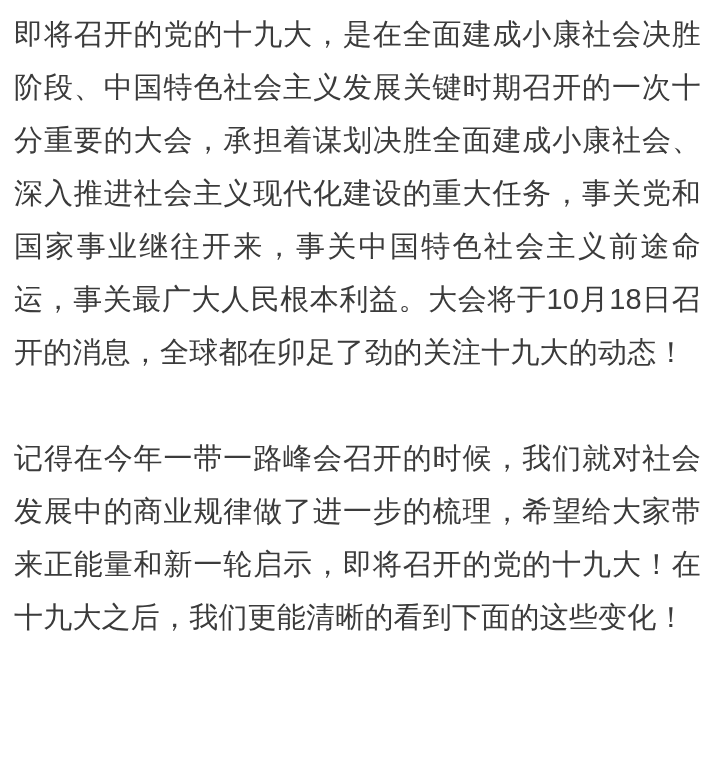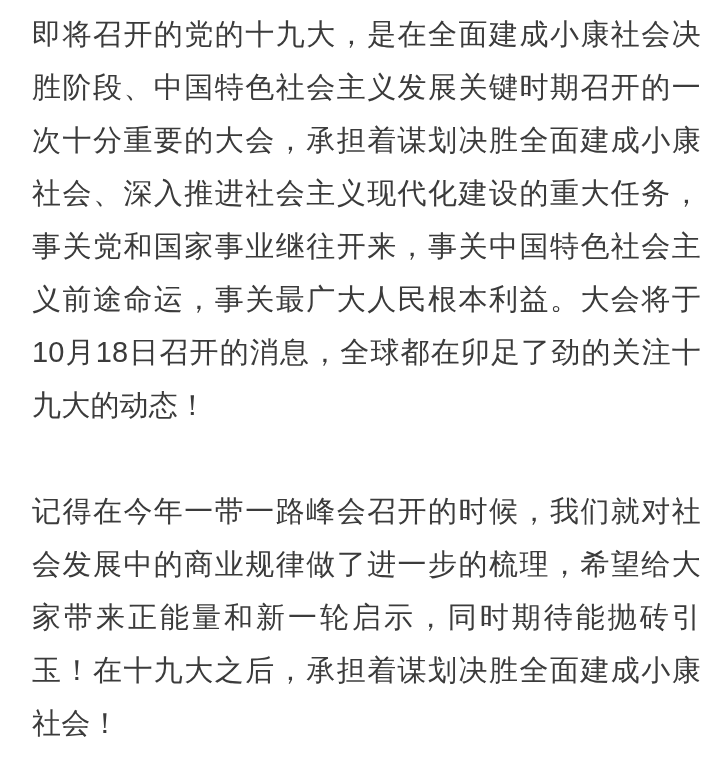--- a/index.html
+++ b/index.html
@@ -10,21 +10,21 @@
   body {
     width: 719px;
     height: 775px;
     font-family: "Liberation Sans", sans-serif;
     overflow: hidden;
   }
   .article {
     box-sizing: border-box;
     width: 719px;
     height: 775px;
-    padding: 8px 18px 0 32px;
+    padding: 8px 18px 0 14px;
     background: #ffffff;
   }
   .para {
     margin: 0;
     color: #3b3b3b;
     font-size: 29px;
     line-height: 53px;
     text-align: justify;
     text-justify: inter-ideograph;
     letter-spacing: 0.2px;
@@ -32,14 +32,14 @@
   }
   .para + .para {
     margin-top: 53px;
   }
 </style>
 </head>
 <body>
 
 <div class="article">
   <p class="para">即将召开的党的十九大，是在全面建成小康社会决胜阶段、中国特色社会主义发展关键时期召开的一次十分重要的大会，承担着谋划决胜全面建成小康社会、深入推进社会主义现代化建设的重大任务，事关党和国家事业继往开来，事关中国特色社会主义前途命运，事关最广大人民根本利益。大会将于10月18日召开的消息，全球都在卯足了劲的关注十九大的动态！</p>
-  <p class="para">记得在今年一带一路峰会召开的时候，我们就对社会发展中的商业规律做了进一步的梳理，希望给大家带来正能量和新一轮启示，同时期待能抛砖引玉！在十九大之后，承担着谋划决胜全面建成小康社会！</p>
+  <p class="para">记得在今年一带一路峰会召开的时候，我们就对社会发展中的商业规律做了进一步的梳理，希望给大家带来正能量和新一轮启示，即将召开的党的十九大！在十九大之后，我们更能清晰的看到下面的这些变化！</p>
 </div>
 
 </body></html>

